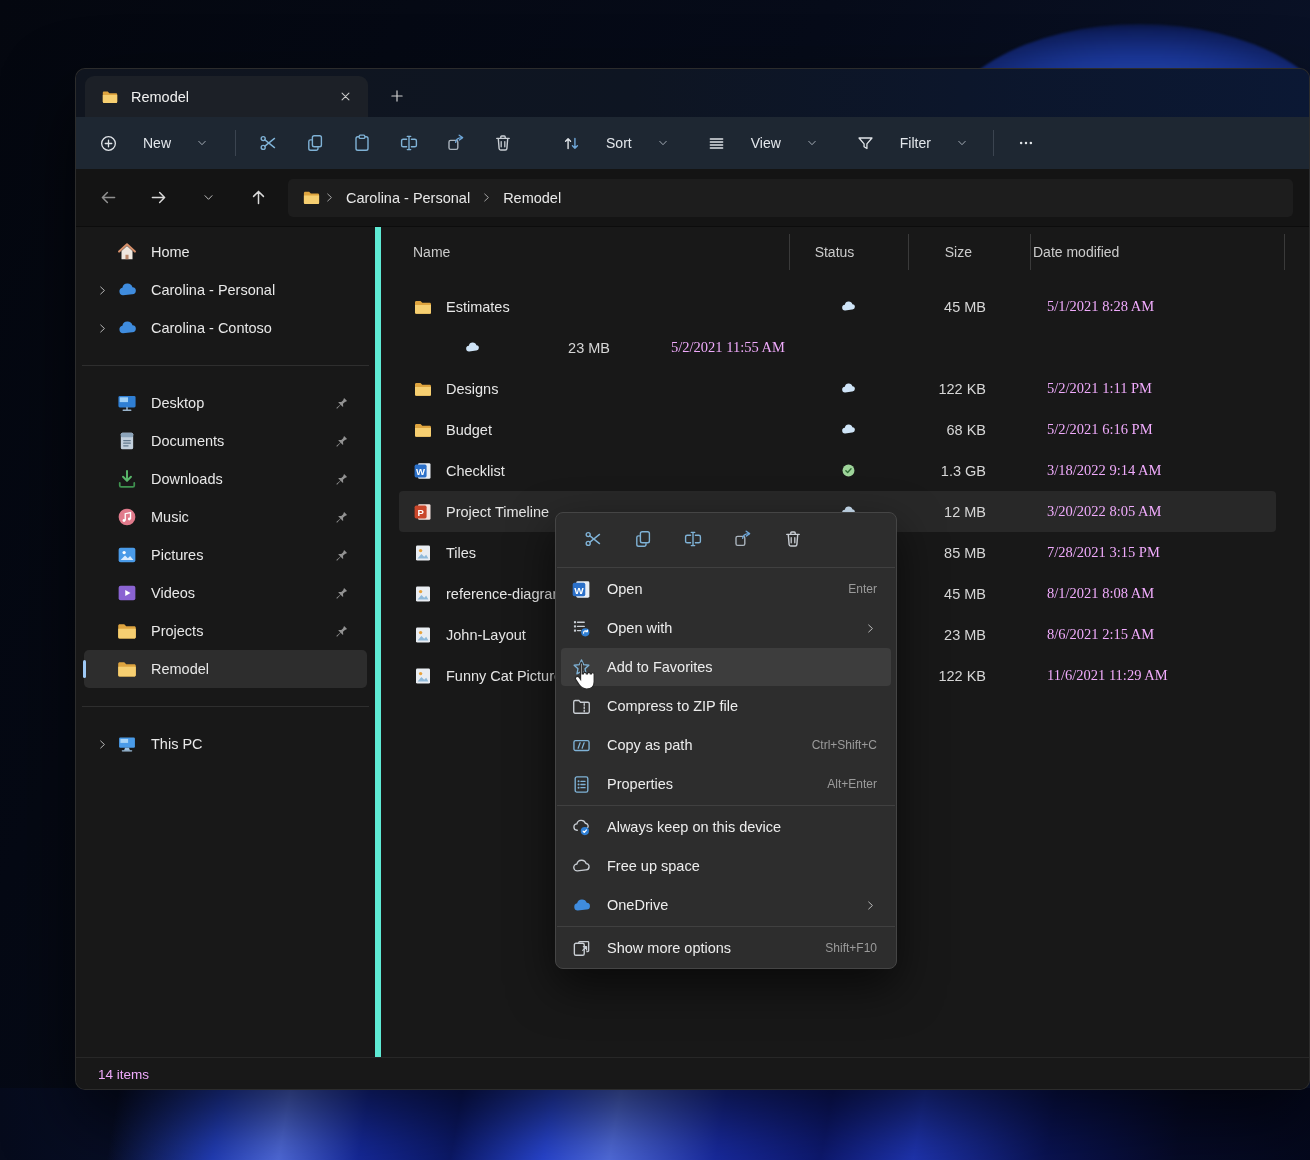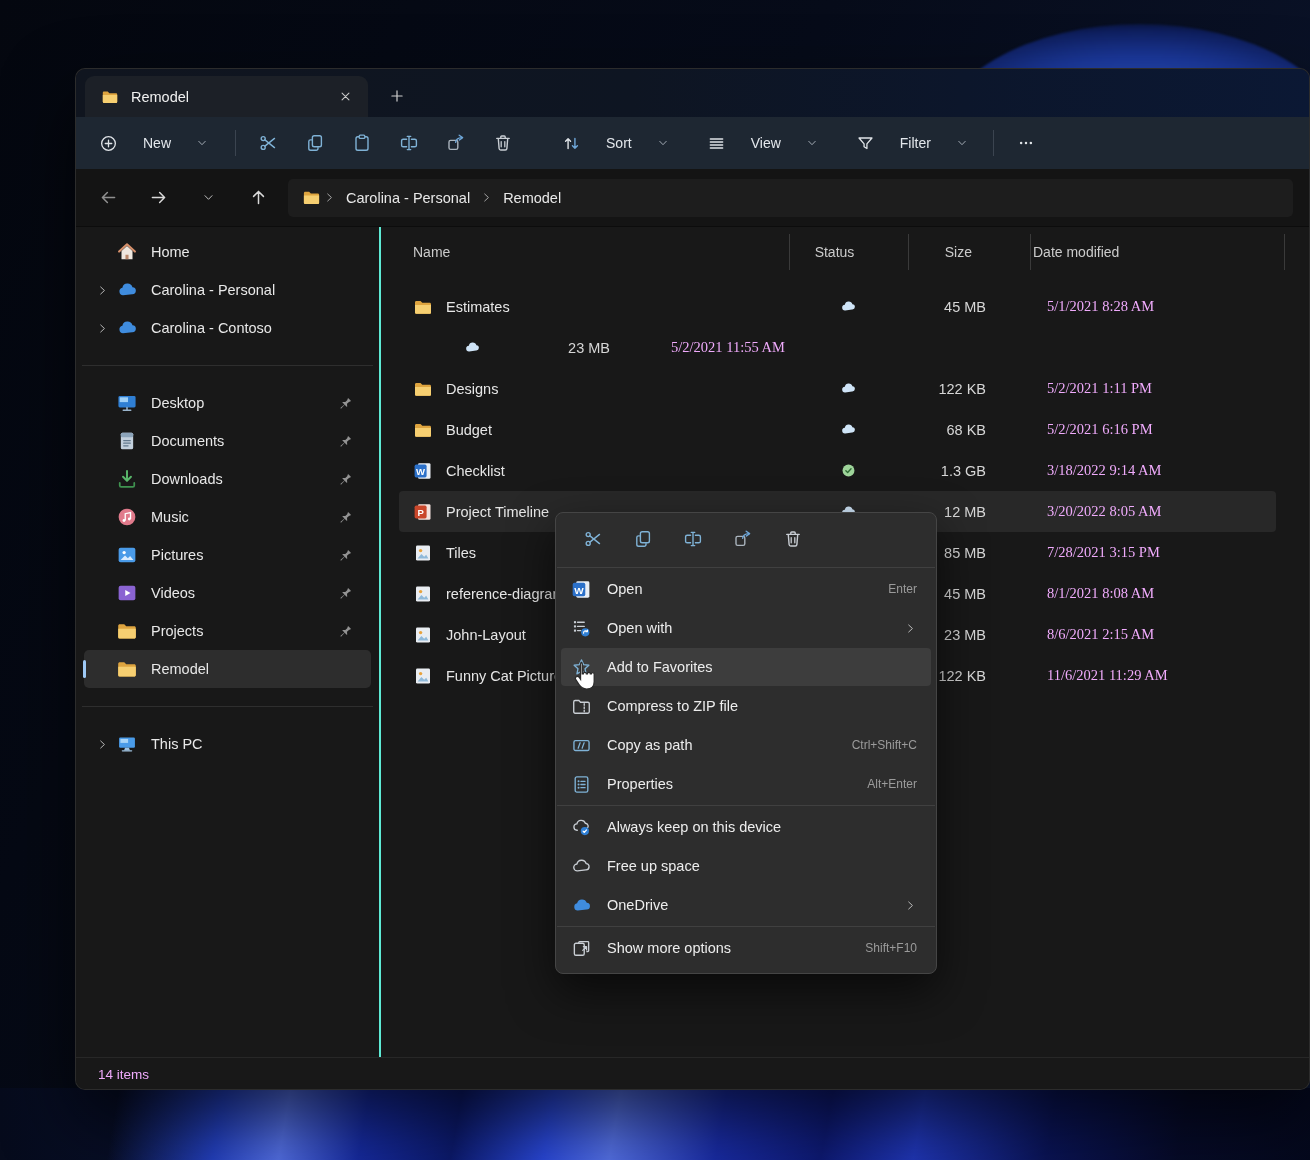--- a/index.html
+++ b/index.html
@@ -44,21 +44,21 @@
 
   
   .navrow { height:58px; background:#141414; display:flex; align-items:center; padding:0 16px 0 14px; border-bottom:1px solid #0c0c0c; }
   .nav-btn { width:36px; height:34px; display:flex; align-items:center; justify-content:center; border-radius:5px; margin-right:14px; }
   .addr { flex:1; height:38px; background:#1d1d1d; border-radius:5px; display:flex; align-items:center; padding:0 14px; margin-left:12px; }
   .crumb { color:#e8e8e8; font-size:14.5px; padding:4px 8px; border-radius:4px; }
   .crumb-sep { width:13px; height:13px; color:#a9a9a9; margin:0 2px; }
 
   
   .body { display:flex; height:830px; }
-  .sidebar { width:305px; padding-top:6px; border-right:2px solid #5eead4; position:relative; }
+  .sidebar { width:305px; padding-top:6px; border-right:6px solid #5eead4; position:relative; }
   .side-item { height:38px; display:flex; align-items:center; margin:0 8px; padding-left:4px; border-radius:5px; position:relative; }
   .side-item .chev-slot { width:28px; display:flex; align-items:center; justify-content:center; color:#b9b9b9; }
   .side-item .s-icon { width:22px; height:22px; margin-right:13px; flex:none; }
   .side-item .s-label { color:#e8e8e8; font-size:14.5px; flex:1; white-space:nowrap; }
   .side-item .s-pin { width:16px; height:16px; margin-right:18px; opacity:.85; }
   .side-item.selected { background:#2d2d2d; }
   .side-item.selected::before { content:""; position:absolute; left:-1px; top:10px; width:3px; height:18px; border-radius:2px; background:#9ec9f5; }
   .side-divider { height:1px; background:#2e2e2e; margin:18px 6px; }
 
   
@@ -77,23 +77,23 @@
   .f-size { flex:0 0 122px; text-align:right; padding-right:44px; color:#d6d6d6; }
   .f-date { padding-left:17px; color:#f0abfc; white-space:nowrap;font-family:Liberation Serif, serif; }
   .f-icon { width:20px; height:20px; flex:none; }
   .st-icon { width:17px; height:17px; }
 
   
   .statusbar { height:34px; border-top:1px solid #272727; display:flex; align-items:center; padding-left:22px;
                color:#f0abfc; font-size:13.5px; background:#181818; }
 
   
-  .cmenu { position:absolute; left:555px; top:512px; width:382px; background:#2d2d2d;
+  .cmenu { position:absolute; left:555px; top:512px; width:342px; background:#2d2d2d;
            border:1px solid #454545; border-radius:8px; z-index:30;
-           box-shadow:0 18px 45px rgba(0,0,0,.6); padding-bottom:5px; overflow:hidden; }
+           box-shadow:0 18px 45px rgba(0,0,0,.6); overflow:hidden; }
   .cm-quick { height:52px; display:flex; align-items:center; padding:0 12px; }
   .cm-quick .qbtn { width:50px; height:40px; display:flex; align-items:center; justify-content:center; border-radius:5px; }
   .cm-div { height:1px; background:#404040; margin:2px 1px; }
   .cm-item { height:38px; margin:1px 5px; padding:0 14px 0 10px; display:flex; align-items:center; gap:15px;
              border-radius:4px; color:#ededed; font-size:14.5px; }
   .cm-item.hl { background:#3d3d3d; }
   .cm-ico { width:21px; height:21px; flex:none; }
   .cm-label { flex:1; white-space:nowrap; }
   .cm-short { color:#9b9b9b; font-size:12px; }
   .cm-sub { width:13px; height:13px; color:#bdbdbd; }

